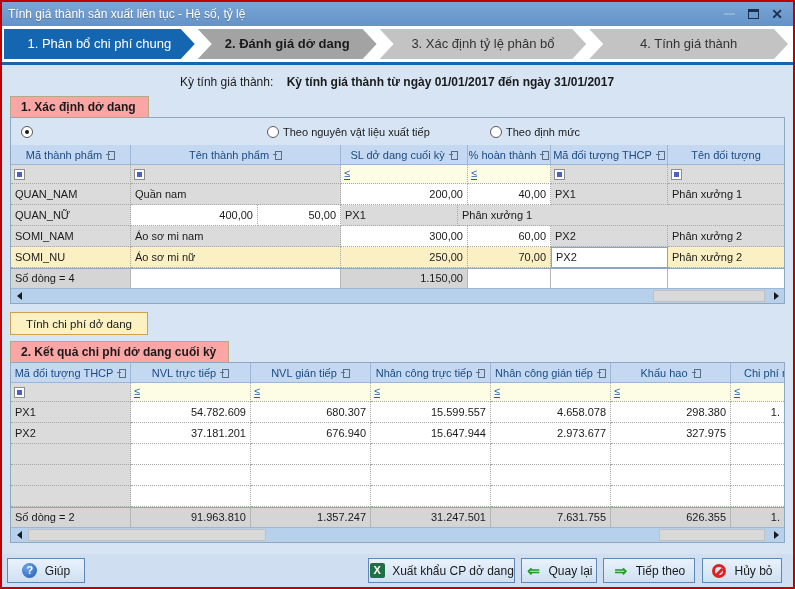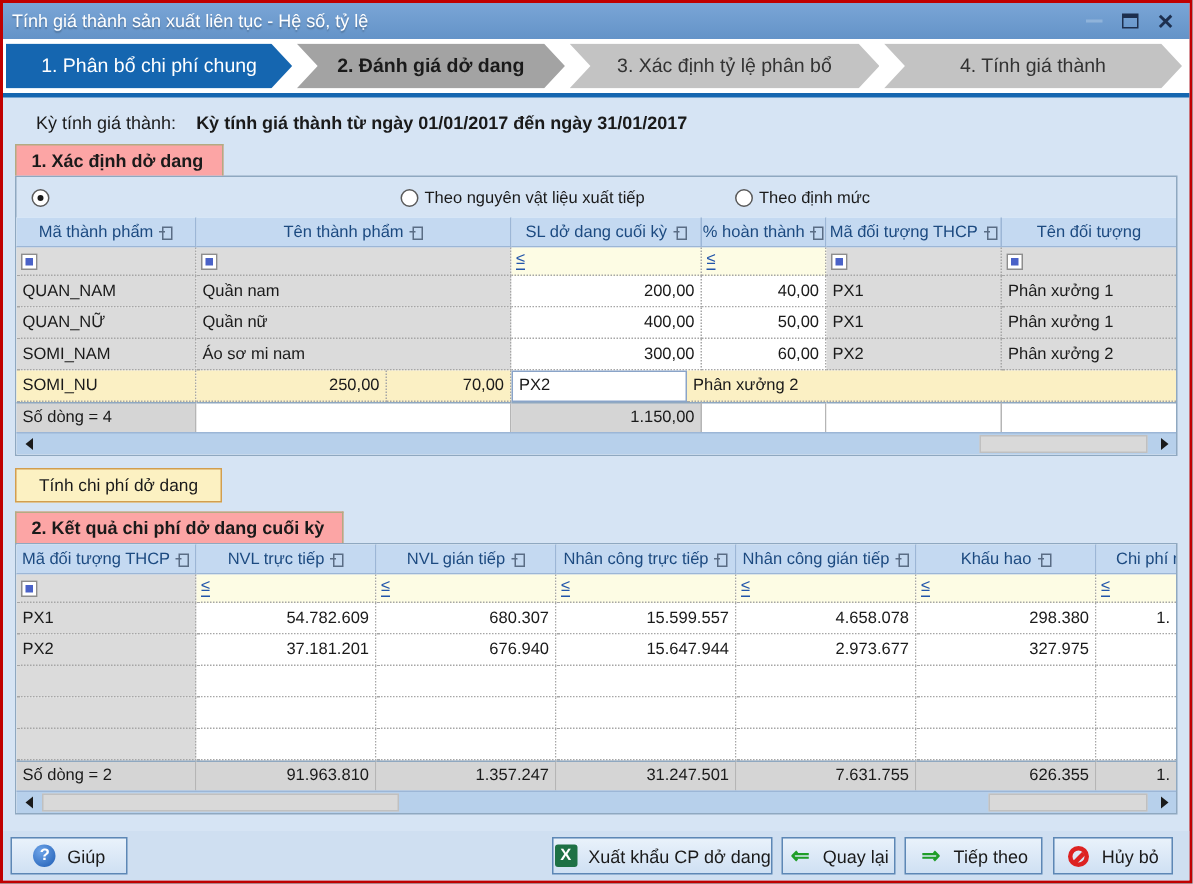--- a/index.html
+++ b/index.html
@@ -20,21 +20,21 @@
   
   .wizard{height:36px;background:#fff;display:flex;align-items:center;padding:0 2px;}
   .step{height:30px;line-height:30px;text-align:center;font-size:13px;margin-right:3px;}
   .step.first{clip-path:polygon(0 0,calc(100% - 14px) 0,100% 50%,calc(100% - 14px) 100%,0 100%);}
   .step.mid{clip-path:polygon(0 0,calc(100% - 14px) 0,100% 50%,calc(100% - 14px) 100%,0 100%,14px 50%);}
   .step.done{background:#1566b0;color:#fff;}
   .step.active{background:#a3a3a3;color:#1a1a1a;font-weight:bold;}
   .step.todo{background:#c3c3c3;color:#333;}
   .sep{height:3px;background:#1566b0;}
   
-  .period{padding:10px 10px 7px 22px;font-size:12px;}
+  .period{padding:10px 10px 7px 9px;font-size:12px;text-align:center;}
   .period .lbl{margin-right:10px;}
   .period .val{font-weight:bold;}
   
   .gtab{display:inline-block;margin-left:8px;padding:3px 12px 3px 10px;background:#fca5a5;border:1px solid #b3ab83;border-bottom:none;font-weight:bold;font-size:12px;position:relative;z-index:2;}
   .gbox{margin:0 8px;border:1px solid #8fa8c0;background:#d6e4f4;position:relative;z-index:1;}
   
   .radios{display:flex;align-items:center;height:27px;padding:0 10px;}
   .radio-item{display:flex;align-items:center;margin-right:8px;}
   .radio-item .rb{width:12px;height:12px;border:1px solid #5a5a5a;border-radius:50%;background:#fff;margin-right:4px;position:relative;flex:0 0 auto;}
   .radio-item .rb.on::after{content:"";position:absolute;left:3px;top:3px;width:4px;height:4px;border-radius:50%;background:#1a1a1a;}
@@ -189,36 +189,36 @@
       <div class="grow">
         <div class="dcell txt w1a">QUAN_NAM</div>
         <div class="dcell txt w1b">Quần nam</div>
         <div class="dcell num w1c">200,00</div>
         <div class="dcell num w1d">40,00</div>
         <div class="dcell txt w1e">PX1</div>
         <div class="dcell txt w1f" style="border-right:none">Phân xưởng 1</div>
       </div>
       <div class="grow">
         <div class="dcell txt w1a">QUAN_NỮ</div>
-        <div class="dcell txt w1b">Quần nữ</div>
         <div class="dcell num w1c">400,00</div>
         <div class="dcell num w1d">50,00</div>
         <div class="dcell txt w1e">PX1</div>
         <div class="dcell txt w1f" style="border-right:none">Phân xưởng 1</div>
       </div>
       <div class="grow">
         <div class="dcell txt w1a">SOMI_NAM</div>
         <div class="dcell txt w1b">Áo sơ mi nam</div>
         <div class="dcell num w1c">300,00</div>
         <div class="dcell num w1d">60,00</div>
         <div class="dcell txt w1e">PX2</div>
         <div class="dcell txt w1f" style="border-right:none">Phân xưởng 2</div>
       </div>
       <div class="grow sel">
         <div class="dcell txt w1a">SOMI_NU</div>
+        <div class="dcell txt w1b">Áo sơ mi nữ</div>
         <div class="dcell num w1c">250,00</div>
         <div class="dcell num w1d">70,00</div>
         <div class="dcell txt edit w1e">PX2</div>
         <div class="dcell txt w1f" style="border-right:none">Phân xưởng 2</div>
       </div>
 
       <div class="grow">
         <div class="fcellft ft-gray w1a">Số dòng = 4</div>
         <div class="fcellft ft-white w1b"></div>
         <div class="fcellft ft-gray num-r w1c">1.150,00</div>

